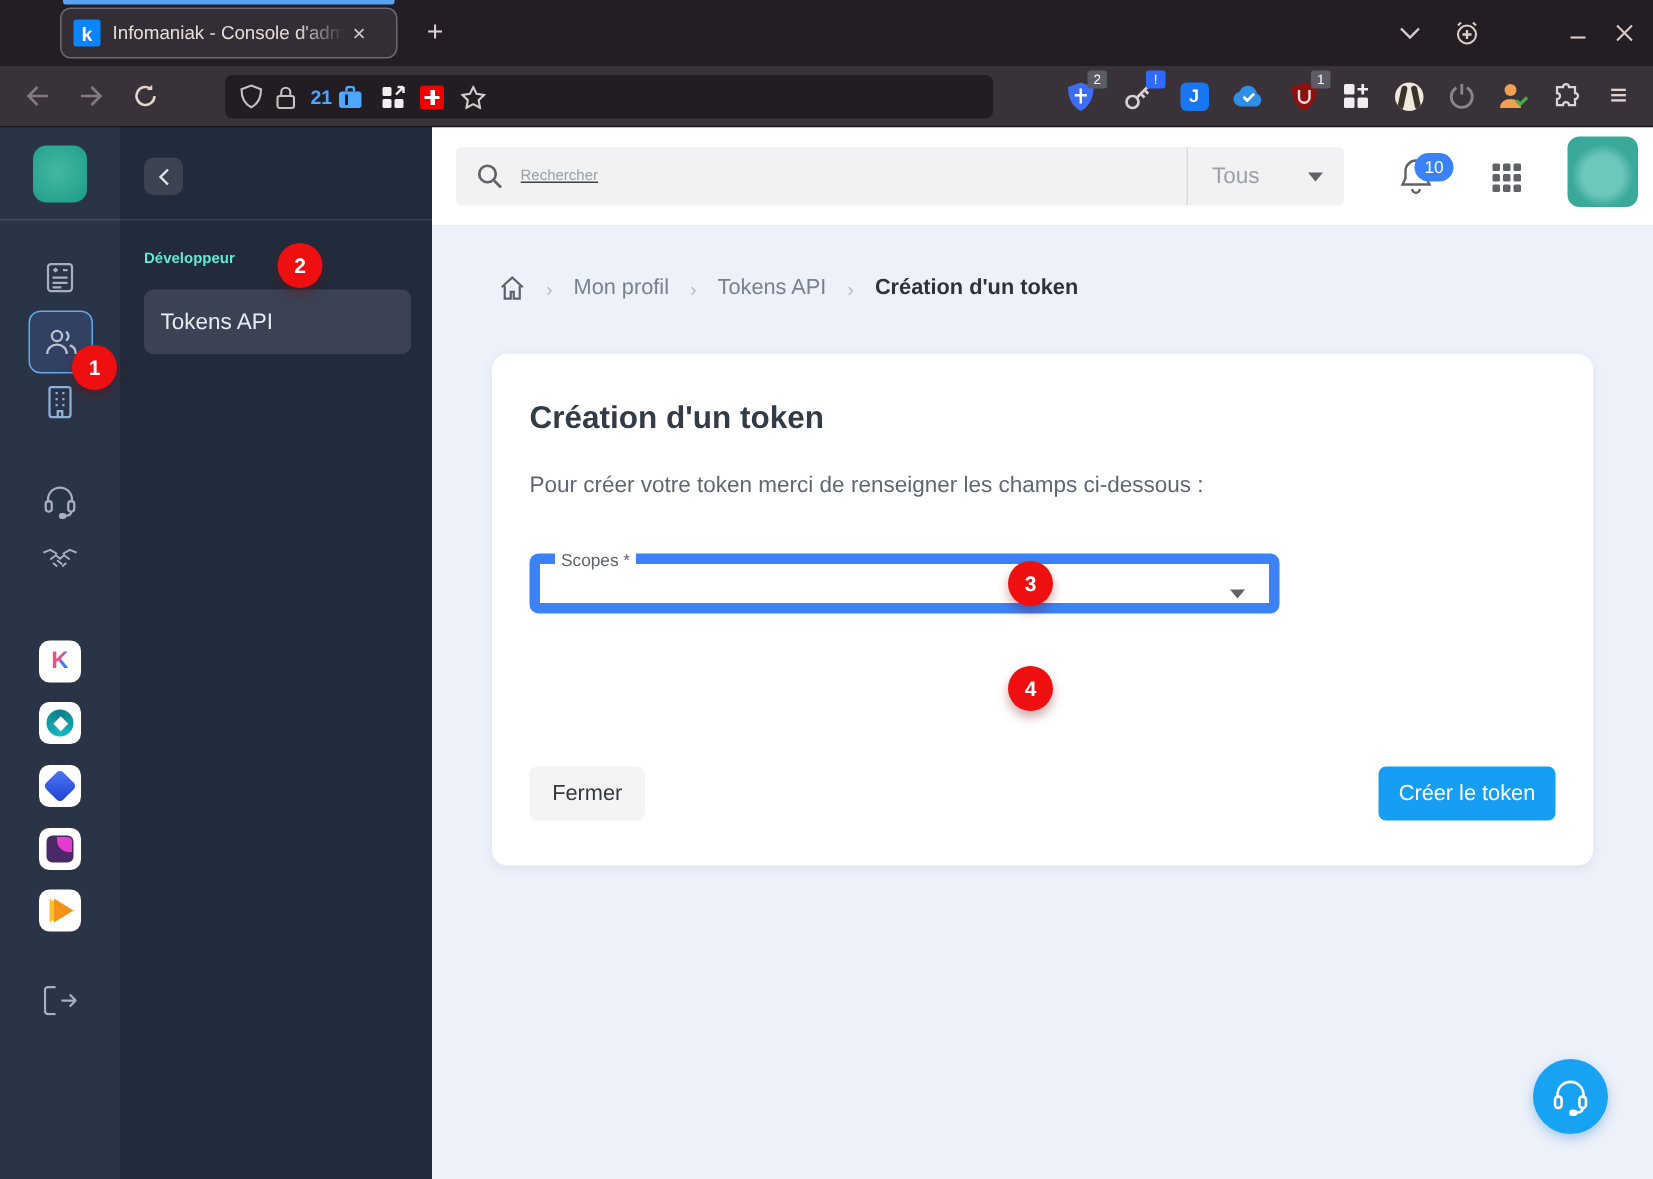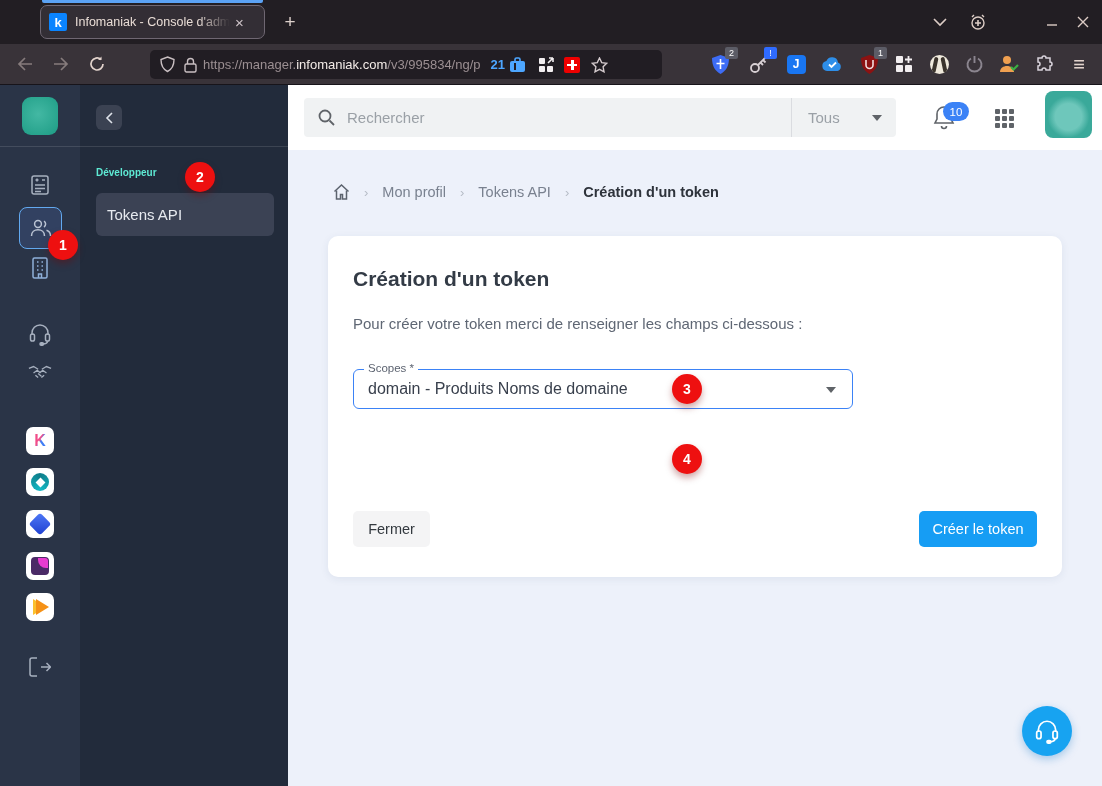--- a/index.html
+++ b/index.html
@@ -57,39 +57,39 @@
   .back-btn { position:absolute; left:16px; top:20px; width:26px; height:25px; background:#3b4252; border-radius:6px; color:#dfe3ea; display:flex; align-items:center; justify-content:center; }
   .nav-section { position:absolute; left:16px; top:82px; color:#5eead4; font-weight:bold; font-size:10px; }
   .nav-item { position:absolute; left:16px; width:178px; height:43px; border-radius:6px; color:#e7eaf0; font-size:15px; display:flex; align-items:center; padding-left:11px; }
   .nav-item.sel { background:#3b4254; }
 
   
   .main { position:absolute; left:288px; top:85px; width:814px; height:701px; background:#edf1fa; }
   .m-header { position:absolute; left:0; top:0; width:814px; height:65px; background:#fff; }
   .search { position:absolute; left:16px; top:13px; width:592px; height:39px; background:#f0f2f3; border-radius:4px; display:flex; align-items:center; }
   .search svg { margin-left:14px; flex:0 0 auto; }
-  .search input { border:0; background:transparent; outline:none; font-size:15px; color:#3c4043; margin-left:12px; width:390px; font-family:"Liberation Sans",sans-serif; }
+  .search input { border:0; background:transparent; outline:none; font-size:10px; color:#3c4043; margin-left:12px; width:390px; font-family:"Liberation Sans",sans-serif;text-decoration:underline; }
   .search input::placeholder { color:#9aa0a6; }
   .search .sep { width:1px; height:39px; background:#dadce0; margin-left:auto; }
   .search .tous { width:104px; color:#9aa0a6; font-size:15px; padding-left:16px; display:flex; align-items:center; }
   .caret-dn { width:0; height:0; border-left:5px solid transparent; border-right:5px solid transparent; border-top:6px solid #5f6368; margin-left:auto; margin-right:14px; }
   .bell { position:absolute; left:644px; top:20px; color:#5f6368; }
   .bell-badge { position:absolute; left:655px; top:17px; min-width:26px; height:19px; background:#3b82f6; border-radius:10px; color:#fff; font-size:11.5px; display:flex; align-items:center; justify-content:center; padding:0 6px; }
   .gridicon { position:absolute; left:707px; top:24px; width:20px; height:20px; display:grid; grid-template-columns:repeat(3,5px); grid-template-rows:repeat(3,5px); gap:2px; }
   .gridicon span { background:#5f6368; border-radius:1px; }
   .avatar { position:absolute; left:757px; top:6px; width:47px; height:47px; border-radius:8px; background:radial-gradient(circle at 50% 55%, #6ec7bb 0 38%, #3aa99a 60%); }
 
   .breadcrumb { position:absolute; left:45px; top:99px; display:flex; align-items:center; font-size:14.5px; color:#79818f; gap:14px; }
   .bc-sep { color:#b6bcc6; font-size:13px; }
   .bc-current { color:#2e333b; font-weight:bold; }
 
   .card { position:absolute; left:40px; top:151px; width:734px; height:341px; background:#fff; border-radius:10px; box-shadow:0 2px 8px rgba(40,60,100,.08); }
   .card-title { position:absolute; left:25px; top:31px; font-size:21px; font-weight:bold; color:#333b46; }
   .card-desc { position:absolute; left:25px; top:79px; font-size:15px; color:#5f6774; }
-  .field { position:absolute; left:25px; width:500px; height:40px; border:1px solid #3b82f6; border-radius:6px; background:#fff; }
+  .field { position:absolute; left:25px; width:500px; height:40px; border:7px solid #3b82f6; border-radius:6px; background:#fff; }
   .field .flabel { position:absolute; left:10px; top:-8px; background:#fff; padding:0 4px; font-size:11.5px; color:#5c6370; }
   .field .fvalue { position:absolute; left:14px; top:10px; font-size:16px; color:#39404d; }
   .field .caret-dn { position:absolute; right:2px; top:17px; }
   .btn-ghost { position:absolute; left:25px; top:275px; width:77px; height:36px; background:#f4f4f5; border:0; border-radius:5px; font-size:14.5px; color:#33393f; font-family:"Liberation Sans",sans-serif; }
   .btn-primary { position:absolute; left:591px; top:275px; width:118px; height:36px; background:#169df4; border:0; border-radius:5px; font-size:14.5px; color:#fff; font-family:"Liberation Sans",sans-serif; }
 
   .fab { position:absolute; left:734px; top:621px; width:50px; height:50px; border-radius:50%; background:#17a3f1; display:flex; align-items:center; justify-content:center; box-shadow:0 3px 8px rgba(23,120,200,.35); }
 
   .num-badge { position:absolute; width:30px; height:30px; border-radius:50%; background:#ee1010; color:#fff; font-weight:bold; font-size:14px; display:flex; align-items:center; justify-content:center; box-shadow:0 4px 7px rgba(120,0,0,.35); z-index:5; }
 </style>
@@ -146,21 +146,20 @@
       </svg>
   </div>
   <div class="urlbar">
     <svg width="15" height="17" viewBox="0 0 15 17" fill="none" stroke="#c9bfc2" stroke-width="1.4">
         <path d="M7.5 1L14 3.5c0 6-2.5 10-6.5 12C3.5 13.5 1 9.5 1 3.5L7.5 1z"></path>
       </svg>
     <svg style="margin-left:9px" width="13" height="16" viewBox="0 0 13 16" fill="none" stroke="#c9bfc2" stroke-width="1.4">
         <rect x="1" y="7" width="11" height="8" rx="1.5"></rect>
         <path d="M3.5 7V4.5a3 3 0 0 1 6 0V7"></path>
       </svg>
-    <span class="urltext"><span class="u-dim">https://manager.</span><span class="u-strong">infomaniak.com</span><span class="u-dim">/v3/995834/ng/p</span></span>
     <span class="counter">21</span>
     <svg style="margin-left:4px" width="17" height="16" viewBox="0 0 17 16" fill="#4da6ff">
         <rect x="1" y="4" width="15" height="11" rx="2"></rect>
         <path d="M6 4V2.5A1.5 1.5 0 0 1 7.5 1h2A1.5 1.5 0 0 1 11 2.5V4" fill="none" stroke="#4da6ff" stroke-width="1.6"></path>
         <rect x="5" y="6" width="2" height="7" fill="#211d23"></rect>
       </svg>
     <svg style="margin-left:12px" width="16" height="16" viewBox="0 0 16 16" fill="#f2eef0">
         <rect x="1" y="1" width="6" height="6" rx="1"></rect>
         <rect x="1" y="9" width="6" height="6" rx="1"></rect>
         <rect x="9" y="9" width="6" height="6" rx="1"></rect>
@@ -357,21 +356,20 @@
     <span class="bc-sep">›</span>
     <span class="bc-current">Création d'un token</span>
   </div>
 
   <div class="card">
     <div class="card-title">Création d'un token</div>
     <div class="card-desc">Pour créer votre token merci de renseigner les champs ci-dessous :</div>
 
     <div class="field" style="top:133px">
       <span class="flabel">Scopes *</span>
-      <span class="fvalue">domain - Produits Noms de domaine</span>
       <span class="caret-dn"></span>
     </div>
     <div class="num-badge" style="left:344px; top:138px">3</div>
 
     <div class="num-badge" style="left:344px; top:208px">4</div>
 
     <button class="btn-ghost">Fermer</button>
     <button class="btn-primary">Créer le token</button>
   </div>
 

